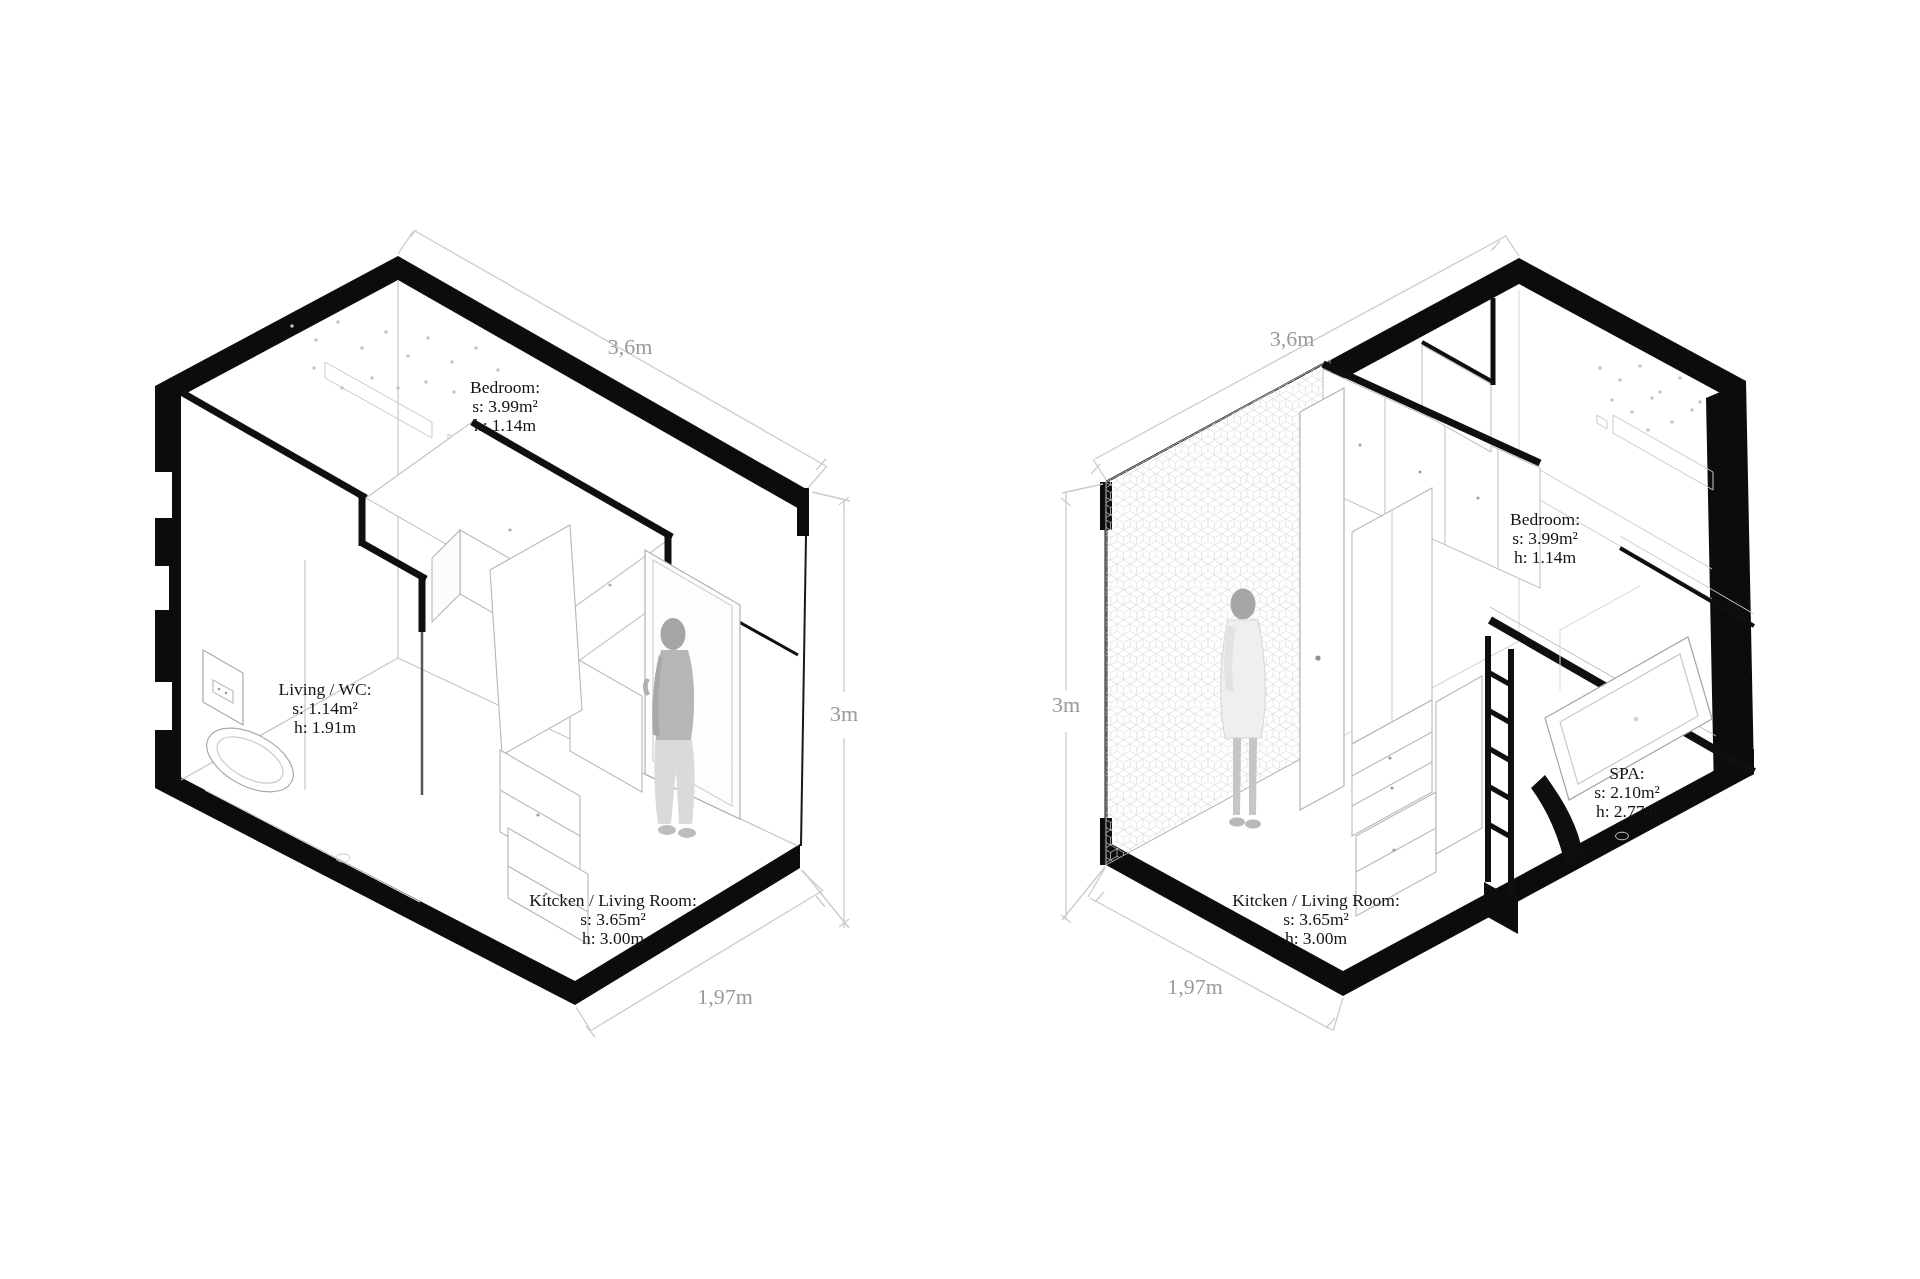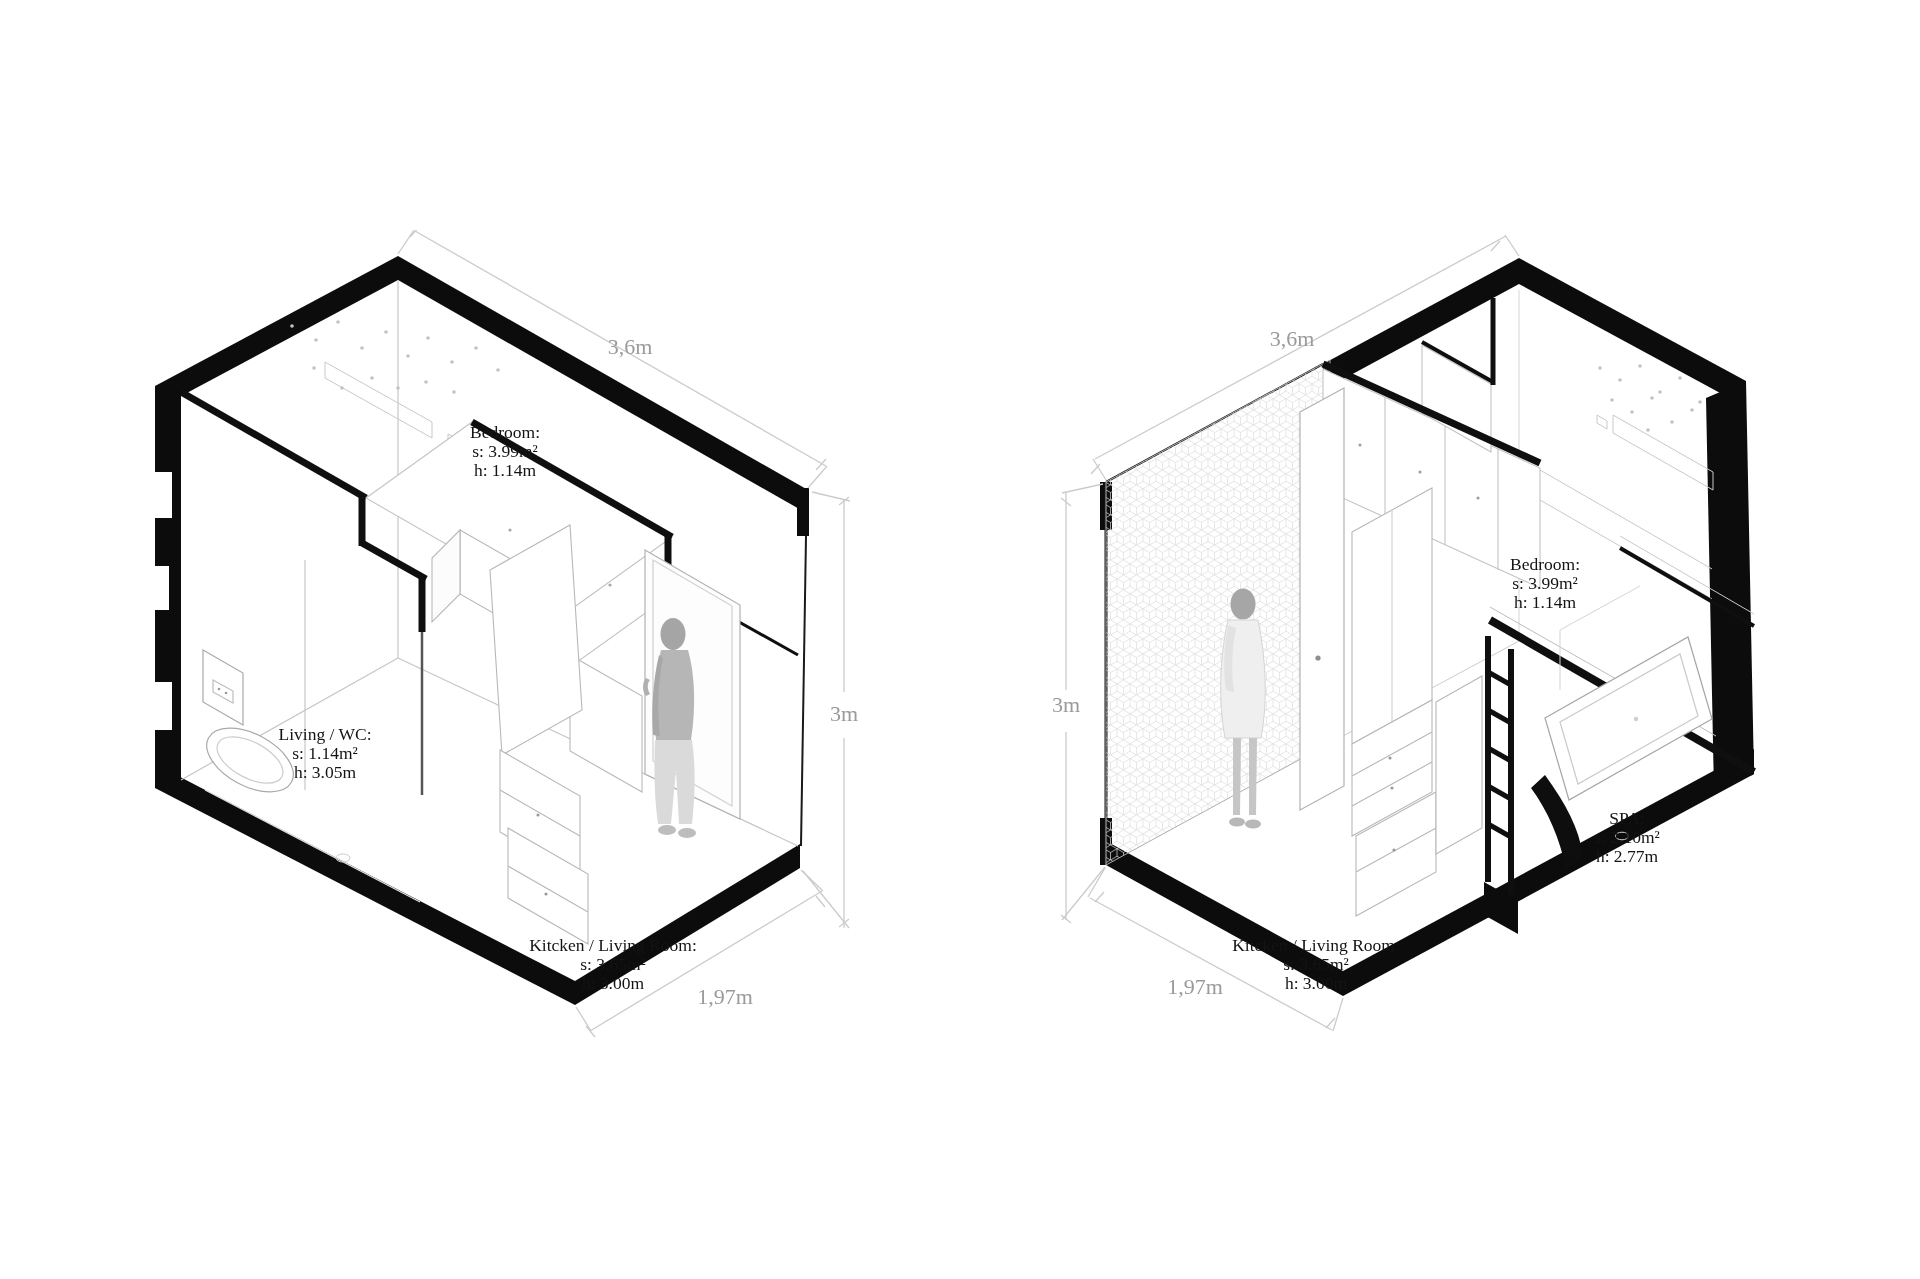--- a/index.html
+++ b/index.html
@@ -16,21 +16,20 @@
   #right-unit{left:1000px;top:230px;}
   .room-label{
     position:absolute;
     transform:translate(-50%,-50%);
     text-align:center;
     font-size:17.5px;
     line-height:19px;
     color:#141414;
     white-space:nowrap;
     z-index:5;
-    margin-top:45px;
   }
   .dim-label{
     position:absolute;
     transform:translate(-50%,-50%);
     font-size:22px;
     color:#9a9a9a;
     white-space:nowrap;
     z-index:5;
     text-align:right;
   }
@@ -308,21 +307,21 @@
   </svg>
 
   <div class="room-label" style="left:505px;top:406px">
     <div>Bedroom:</div>
     <div>s: 3.99m²</div>
     <div>h: 1.14m</div>
   </div>
   <div class="room-label" style="left:325px;top:708px">
     <div>Living / WC:</div>
     <div>s: 1.14m²</div>
-    <div>h: 3.05m</div>
+    <div>h: 1.91m</div>
   </div>
   <div class="room-label" style="left:613px;top:919px">
     <div>Kitcken / Living Room:</div>
     <div>s: 3.65m²</div>
     <div>h: 3.00m</div>
   </div>
   <div class="dim-label" style="left:630px;top:347px">3,6m</div>
   <div class="dim-label" style="left:844px;top:714px">3m</div>
   <div class="dim-label" style="left:725px;top:997px">1,97m</div>
 

